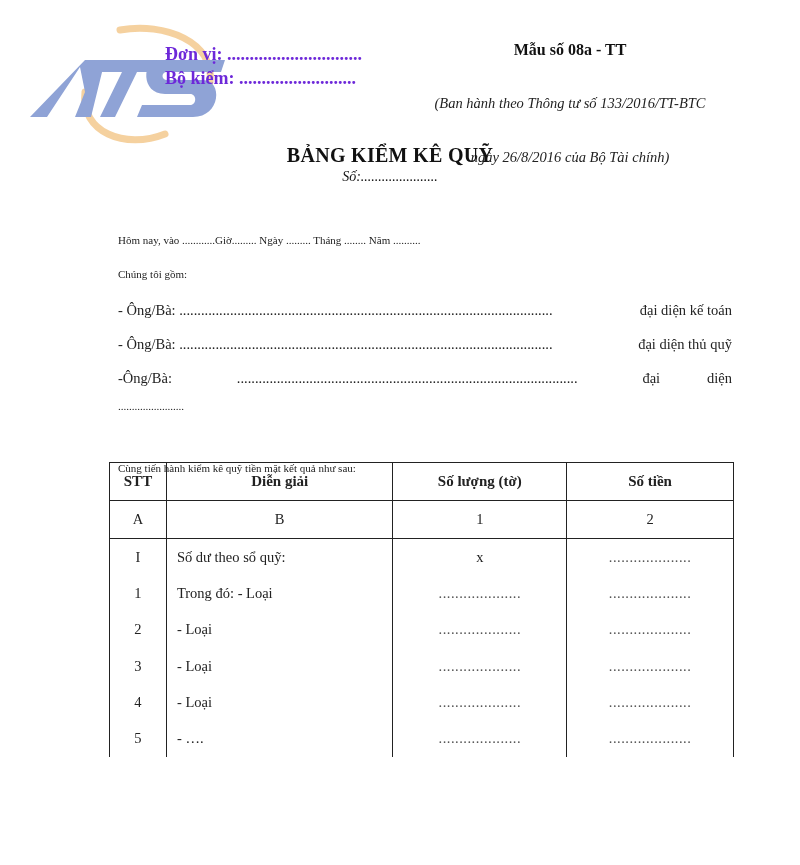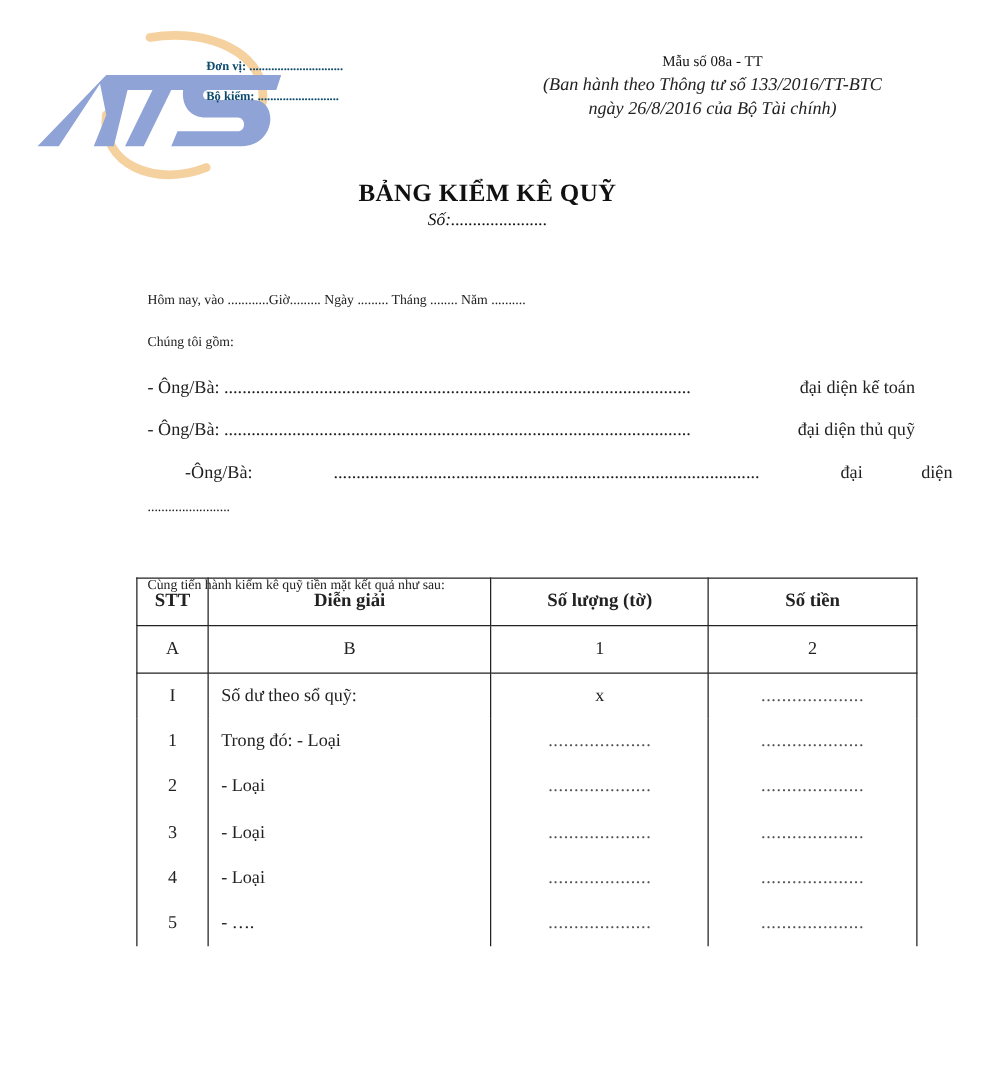--- a/index.html
+++ b/index.html
@@ -3,24 +3,24 @@
 <meta charset="utf-8">
 <style>
   html, body { margin: 0; padding: 0; }
   body {
     width: 800px; height: 865px; position: relative; overflow: hidden;
     background: #ffffff; color: #111;
     font-family: "Liberation Serif", "DejaVu Serif", serif;
   }
   .abs { position: absolute; }
   .logo { left: 25px; top: 22px; width: 200px; height: 125px; }
-  .unit-block { left: 165px; top: 42px; font-weight: bold; font-size: 10px; line-height: 24px; color: #0c4a6e; }
+  .unit-block { left: 165px; top: 42px; font-weight: bold; font-size: 18px; line-height: 24px; color: #6d28d9; }
   .form-block { left: 405px; top: 40px; width: 330px; text-align: center; line-height: 19px; }
-  .form-code { font-weight: normal; font-size: 12px; }
-  .form-sub { font-style: italic; font-size: 14.5px; color: #222; }
+  .form-code { font-weight: bold; font-size: 16px; }
+  .form-sub { font-style: italic; font-size: 14.5px; color: #222; margin-top: 35px; }
   .title { left: 0; top: 144px; width: 780px; text-align: center; font-weight: bold; font-size: 20px; letter-spacing: 0.3px; }
   .so { left: 0; top: 169px; width: 780px; text-align: center; font-style: italic; font-size: 14px; }
   .line { left: 118px; font-size: 11px; color: #222; white-space: nowrap; }
   .rep { left: 118px; width: 614px; font-size: 14.5px; color: #222; display: flex; justify-content: space-between; white-space: nowrap; }
   table.kk {
     position: absolute; left: 109px; top: 462px; width: 625px;
     border-collapse: collapse; font-size: 14.5px; color: #222;
   }
   table.kk th, table.kk td { border-left: 1.5px solid #222; border-right: 1.5px solid #222; text-align: center; padding: 0; }
   table.kk th { font-weight: bold; height: 37px; border-top: 1.5px solid #222; border-bottom: 1.5px solid #222; font-size: 15px; margin-top: 10px; }
@@ -61,21 +61,21 @@
 <div class="abs line" style="top:268px;">Chúng tôi gồm:</div>
 
 <div class="abs rep" style="top:302px;">
   <span>- Ông/Bà: .......................................................................................................</span>
   <span>đại diện kế toán</span>
 </div>
 <div class="abs rep" style="top:336px;">
   <span>- Ông/Bà: .......................................................................................................</span>
   <span>đại diện thủ quỹ</span>
 </div>
-<div class="abs rep" style="top:370px; width:614px;margin-left:30px;">
+<div class="abs rep" style="top:370px; width:614px;">
   <span>-Ông/Bà:</span>
   <span style="margin-left:18px;">..............................................................................................</span>
   <span style="margin-left:18px;">đại</span>
   <span>diện</span>
 </div>
 <div class="abs line" style="top:400px;">........................</div>
 <div class="abs line" style="top:430px;margin-top:32px;">Cùng tiến hành kiểm kê quỹ tiền mặt kết quả như sau:</div>
 
 <table class="kk">
   <colgroup>

